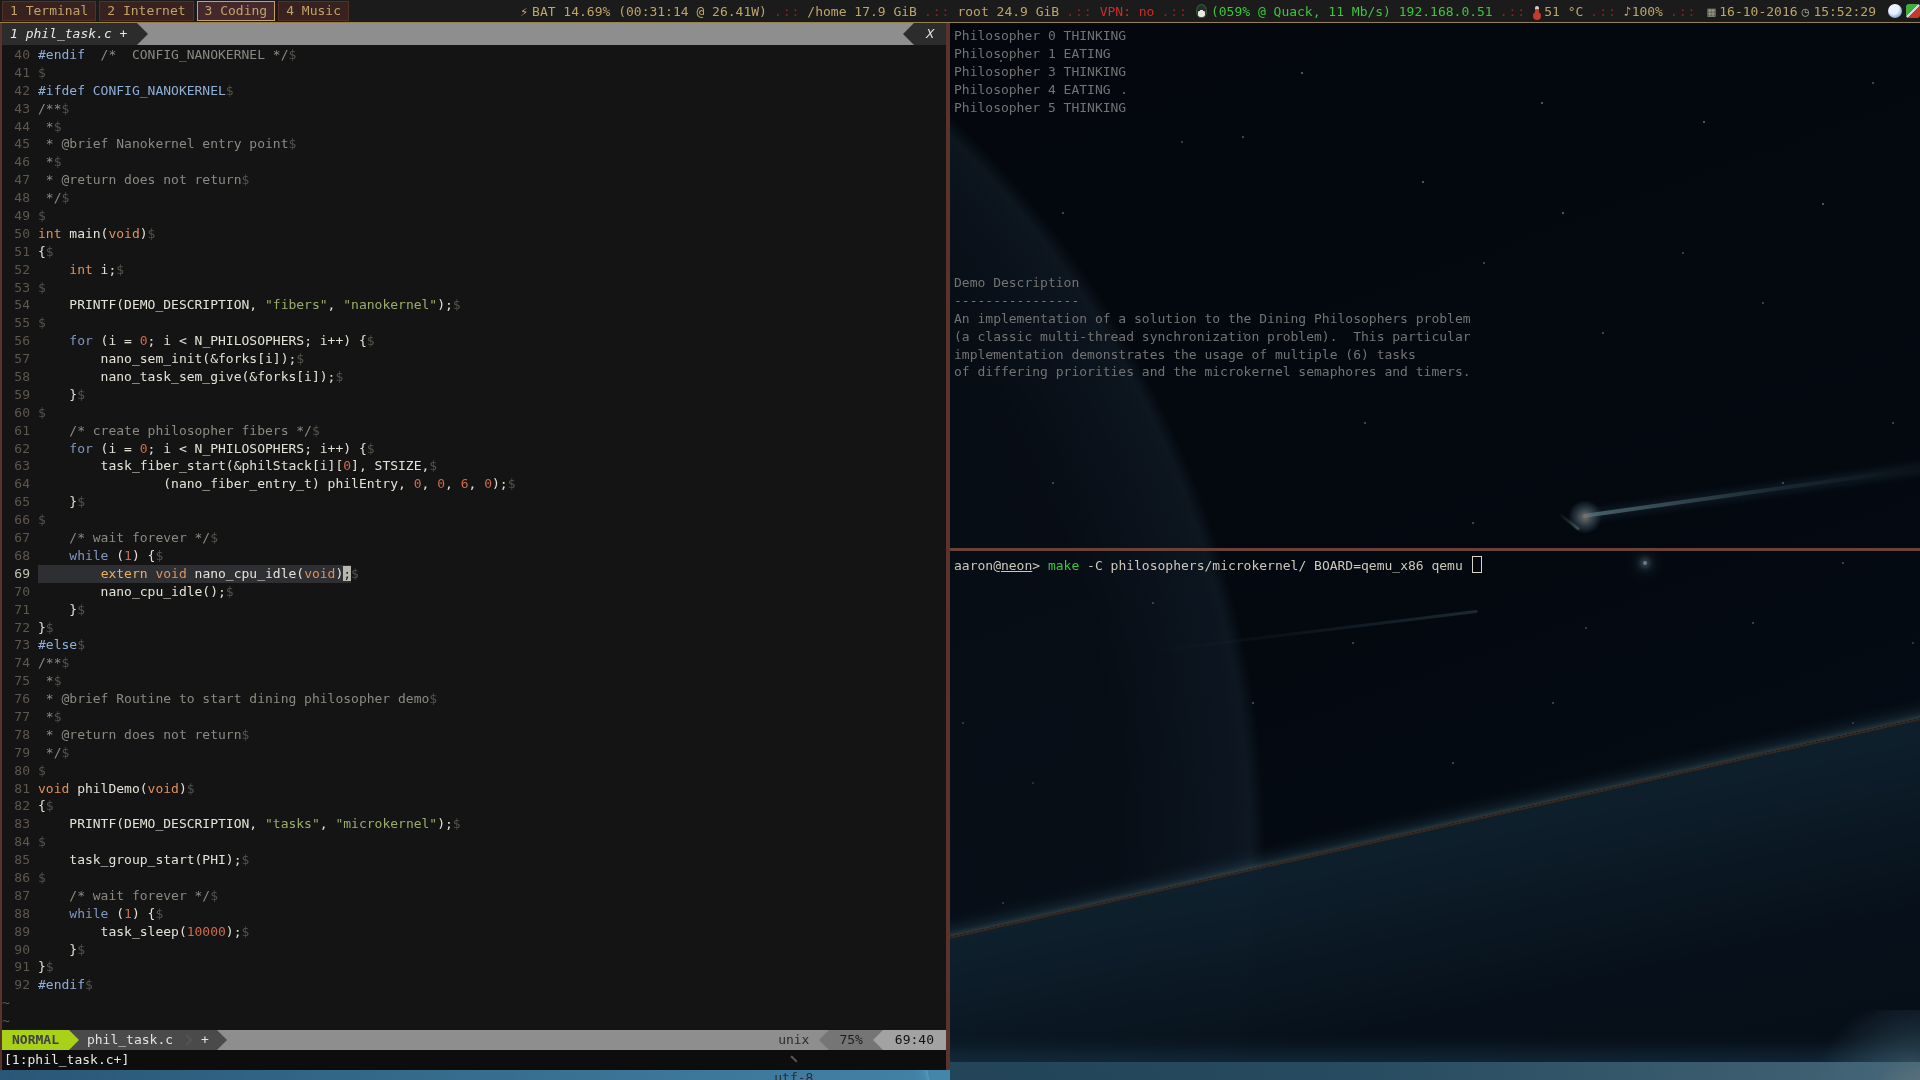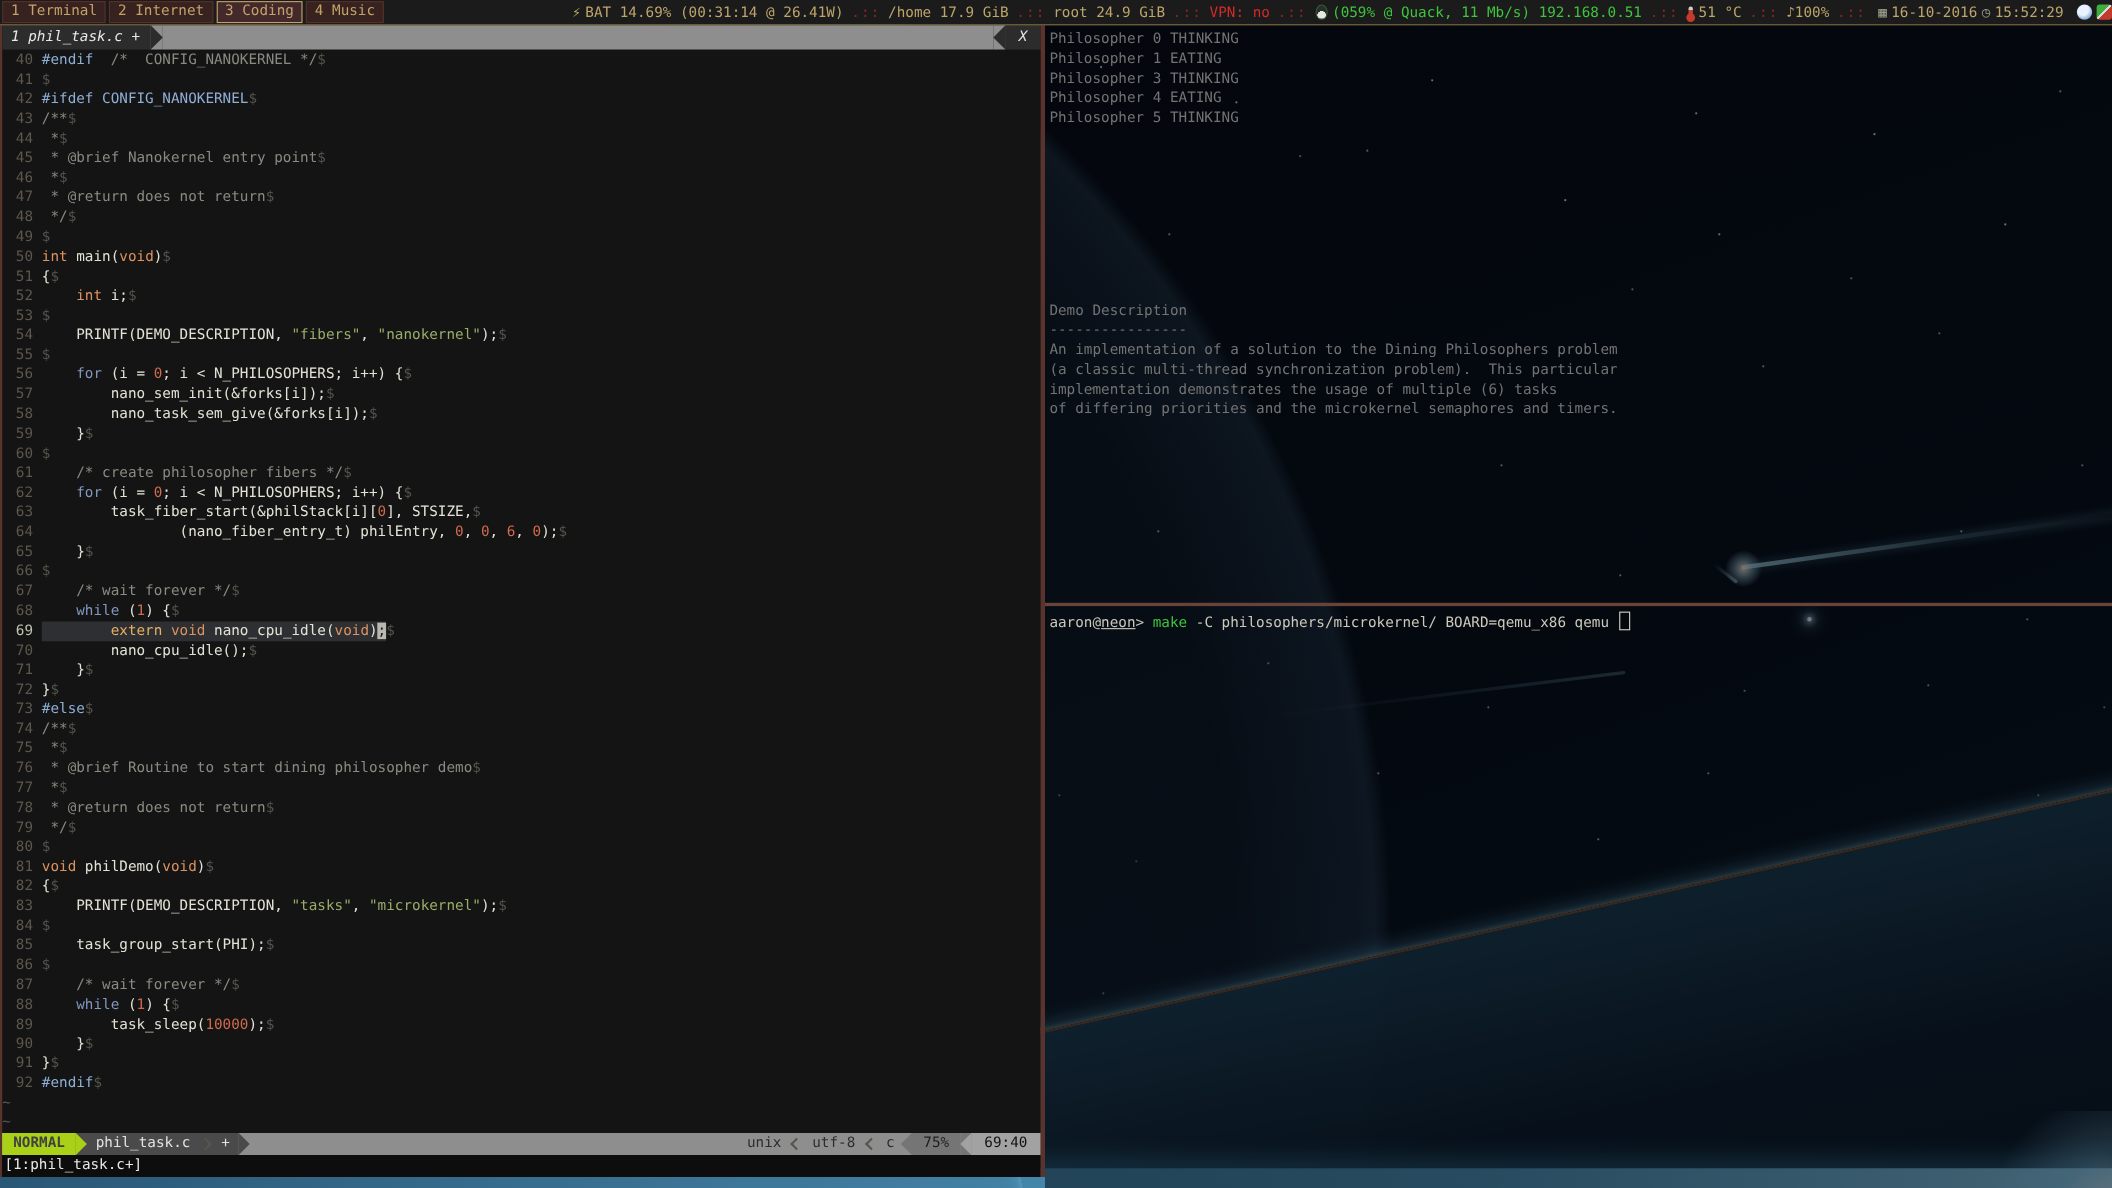--- a/index.html
+++ b/index.html
@@ -100,21 +100,21 @@
   .tilde{color:#5a5a57;}
 
   .statusline{height:20px;display:flex;align-items:stretch;font-size:13px;background:#8e8e8e;}
   .sl-mode{background:#a8d117;color:#404040;font-weight:bold;padding:0 10px;line-height:20px;}
   .sl-arr-mode{width:0;height:0;border-top:10px solid transparent;border-bottom:10px solid transparent;
     border-left:10px solid #a8d117;background:#4a4a4a;}
   .sl-file{background:#4a4a4a;color:#e2e2e2;padding:0 8px;line-height:20px;display:flex;align-items:center;gap:8px;}
   .sl-arr-file{width:0;height:0;border-top:10px solid transparent;border-bottom:10px solid transparent;
     border-left:10px solid #4a4a4a;}
   .sl-fill{flex:1;}
-  .sl-right{display:flex;align-items:center;color:#2d2d2d;gap:8px;padding-right:6px;line-height:20px;}
+  .sl-right{display:flex;align-items:center;color:#2d2d2d;gap:8px;padding-right:6px;line-height:20px;flex-direction:column;}
   .chev-r{width:6px;height:6px;border-top:2px solid #56564f;border-right:2px solid #56564f;
     display:inline-block;transform:rotate(45deg);margin:0 2px;}
   .chev-l{width:6px;height:6px;border-top:2px solid #56564f;border-right:2px solid #56564f;
     display:inline-block;transform:rotate(-135deg);margin:0 2px;}
   .sl-arr-l1{width:0;height:0;border-top:10px solid transparent;border-bottom:10px solid transparent;
     border-right:10px solid #757575;}
   .sl-pct{background:#757575;color:#1d1d1d;padding:0 10px;line-height:20px;}
   .sl-arr-l2{width:0;height:0;border-top:10px solid transparent;border-bottom:10px solid transparent;
     border-right:10px solid #a2a2a2;background:#757575;}
   .sl-pos{background:#a2a2a2;color:#111;padding:0 12px;line-height:20px;}

